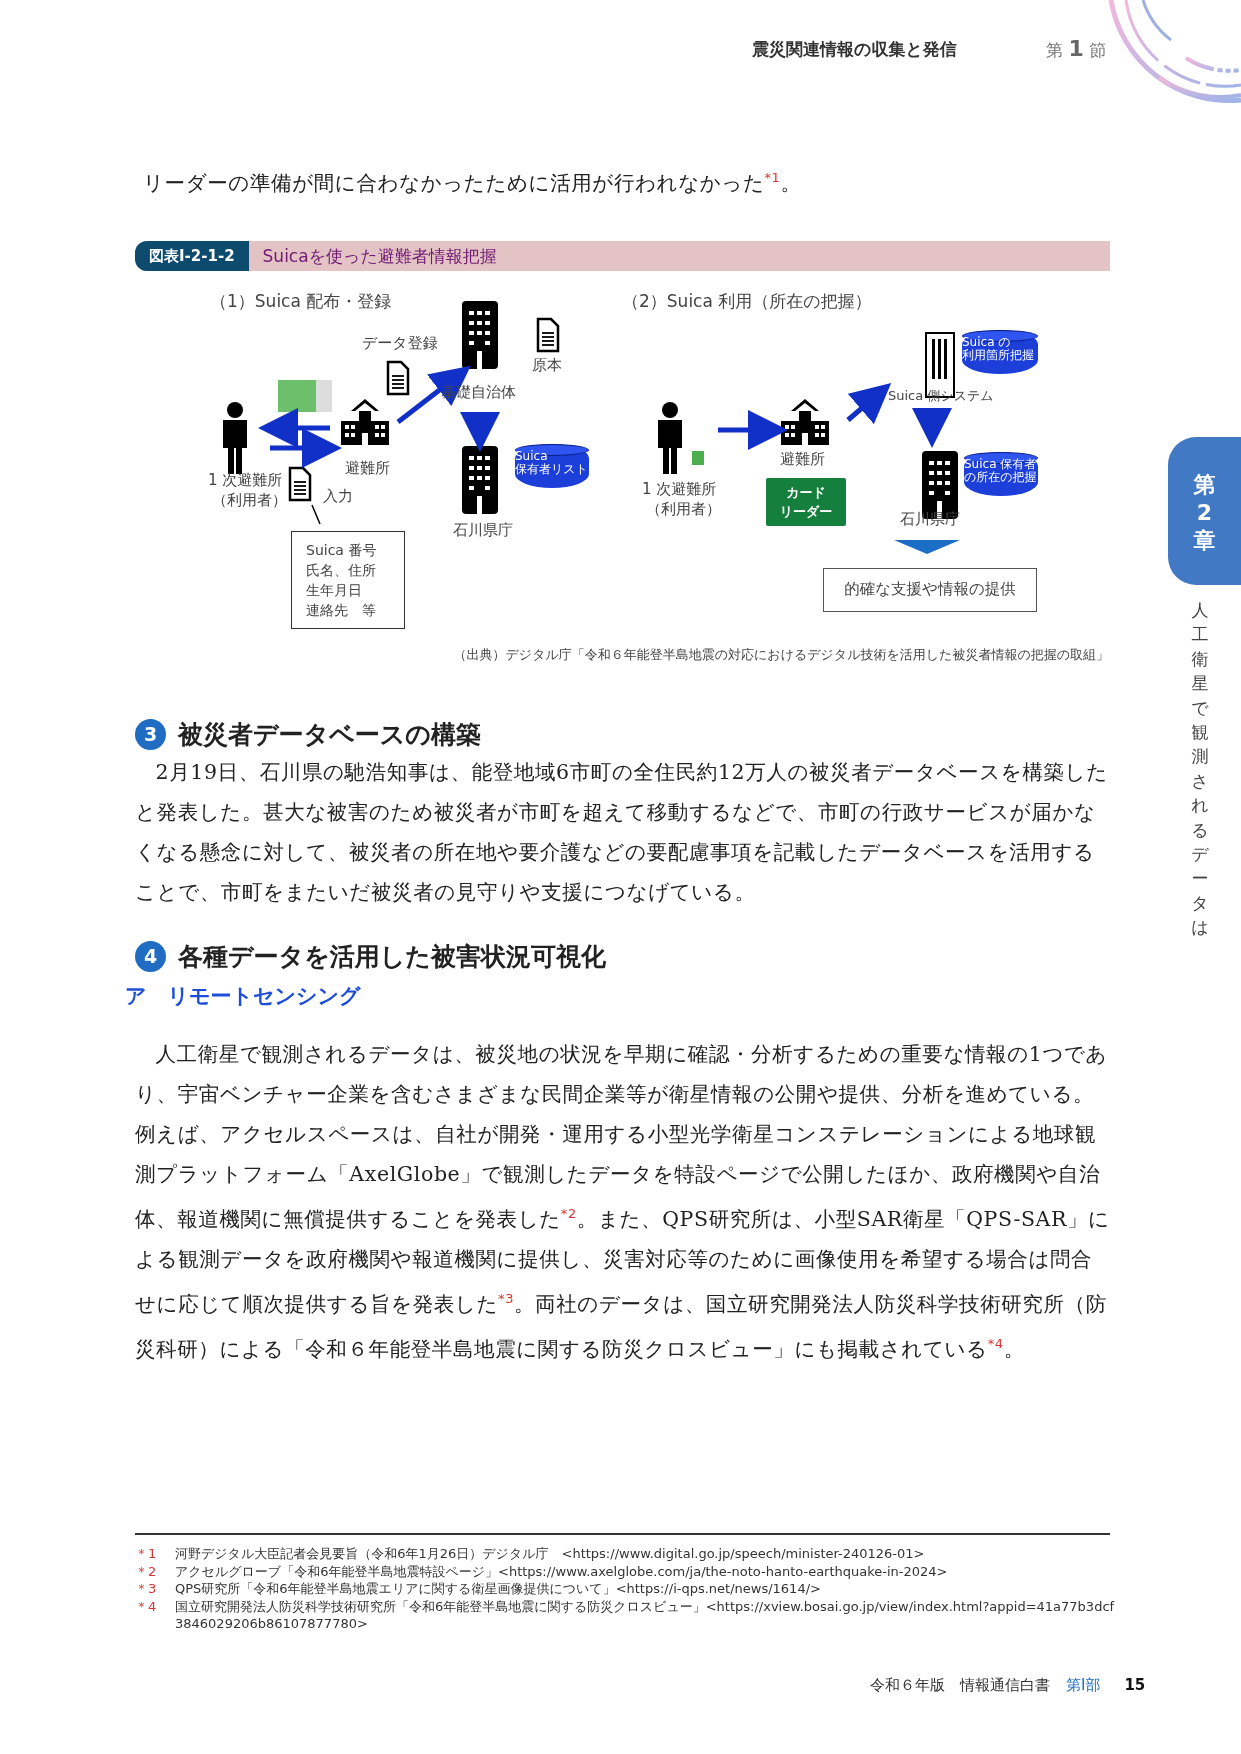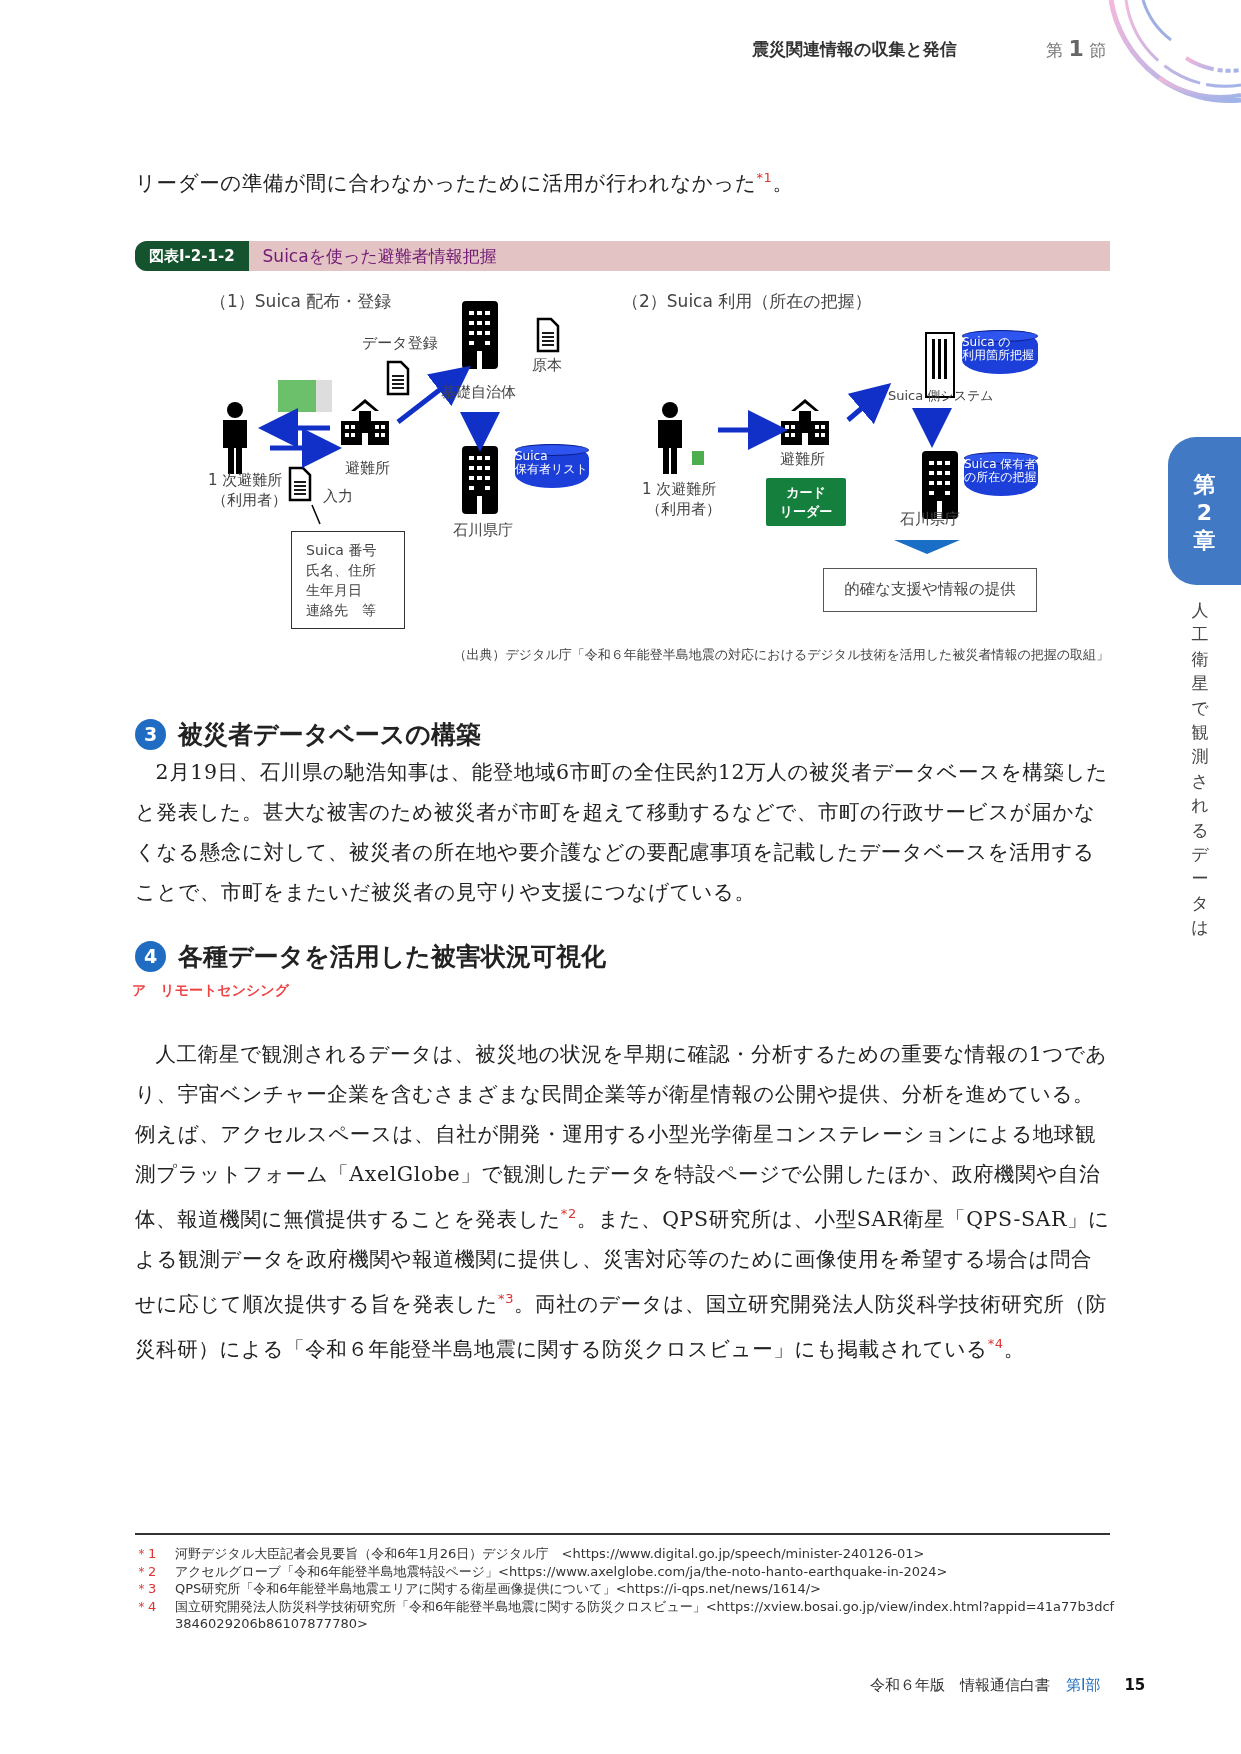--- a/index.html
+++ b/index.html
@@ -17,36 +17,36 @@
   .hdr-sec b { font-size: 22px; color: #666; }
   .deco { right: 0; top: 0; width: 140px; height: 110px; }
 
   
   .para { left: 135px; width: 975px; font-size: 20.5px; line-height: 40px; letter-spacing: 0.6px; }
   .indent { text-indent: 1em; }
   .fn-ref { color: #d33; font-size: 13px; vertical-align: super; font-family: "DejaVu Sans", sans-serif; }
 
   
   .fig-bar { left: 135px; top: 241px; width: 975px; height: 30px; background: #e3c3c3; border-radius: 12px 0 0 12px; display: flex; align-items: center; }
-  .fig-tag { background: #14532d; color: #fff; height: 30px; line-height: 30px; padding: 0 14px 0 14px; border-radius: 12px 0 0 12px; font-size: 15px; font-weight: bold; }
+  .fig-tag { background: #0c4a6e; color: #fff; height: 30px; line-height: 30px; padding: 0 14px 0 14px; border-radius: 12px 0 0 12px; font-size: 15px; font-weight: bold; }
   .fig-title { margin-left: 14px; font-size: 17px; color: #701a75; }
 
   
   .dg { font-size: 15px; color: #444; }
   .dg-title { font-size: 17px; color: #444; }
   .box { border: 1.5px solid #333; background: #fff; }
   .cyl { background: #1c3fd9; color: #fff; border-radius: 50% / 14px; font-size: 12px; text-align: left; line-height: 13px; font-family: "DejaVu Sans", sans-serif; padding-top: 6px; box-sizing: border-box; }
   .cyl:before { content: ""; position: absolute; left: 0; top: 0; width: 100%; height: 12px; border-radius: 50%; background: #2f55f0; border: 1px solid #0a1f8a; box-sizing: border-box; }
   .cyl span { position: relative; }
   .source { right: 132px; top: 646px; font-size: 13px; color: #444; text-align: right; }
 
   
   .h2 { left: 135px; font-size: 25px; font-weight: bold; display: flex; align-items: center; }
   .h2 .num { width: 31px; height: 31px; border-radius: 50%; background: #1f6cc2; color: #fff; font-size: 19px; text-align: center; line-height: 31px; margin-right: 12px; font-family: "DejaVu Sans", sans-serif; }
-  .h3 { left: 132px; font-size: 14px; font-weight: bold; color: #ef4444; }
+  .h3 { left: 125px; font-size: 21px; font-weight: bold; color: #1d4ed8; }
 
   
   .tab { left: 1168px; top: 437px; width: 73px; height: 148px; background: #4279c5; border-radius: 28px 0 0 28px; color: #fff; text-align: center; font-size: 22px; font-weight: bold; line-height: 28px; padding-top: 34px; box-sizing: border-box; }
   .vert { left: 1188px; top: 598px; width: 24px; font-size: 17px; line-height: 24.4px; color: #444; text-align: center; word-break: break-all; }
 
   
   .fn-rule { left: 135px; top: 1533px; width: 975px; height: 1.5px; background: #333; }
   .fns { left: 135px; top: 1545px; width: 980px; font-size: 13px; line-height: 17.5px; color: #333; }
   .fn-row { display: flex; }
   .fn-mark { color: #d33; width: 40px; flex: none; }
@@ -72,21 +72,21 @@
         <stop offset="1" stop-color="#9fb3e8"></stop>
     </linearGradient>
   </defs>
   <path d="M10 0 A 120 120 0 0 0 140 100" fill="none" stroke="url(#g1)" stroke-width="5"></path>
   <path d="M25 0 A 100 100 0 0 0 140 85" fill="none" stroke="url(#g1)" stroke-width="3" stroke-dasharray="70 8 40 6"></path>
   <path d="M42 0 A 80 80 0 0 0 70 40" fill="none" stroke="#9fb0e0" stroke-width="3"></path>
   <path d="M85 58 A 80 80 0 0 0 140 70" fill="none" stroke="url(#g1)" stroke-width="4" stroke-dasharray="30 4 5 3 5 3 5 3"></path>
   <path d="M58 78 A 110 110 0 0 0 140 95" fill="none" stroke="url(#g1)" stroke-width="4"></path>
 </svg>
 
-<div class="abs para" style="top:158px;">
+<div class="abs para" style="top:158px;margin-left:8px;">
   <span>リーダーの準備が間に合わなかったために活用が行われなかった</span><span class="fn-ref">*1</span><span>。</span>
 </div>
 
 <div class="abs fig-bar sans">
   <span class="fig-tag">図表Ⅰ-2-1-2</span>
   <span class="fig-title">Suicaを使った避難者情報把握</span>
 </div>
 
 <div class="abs dg sans" style="left:0; top:0; width:1241px; height:680px;">
   <svg class="abs" style="left:0;top:0;" width="1241" height="680">

